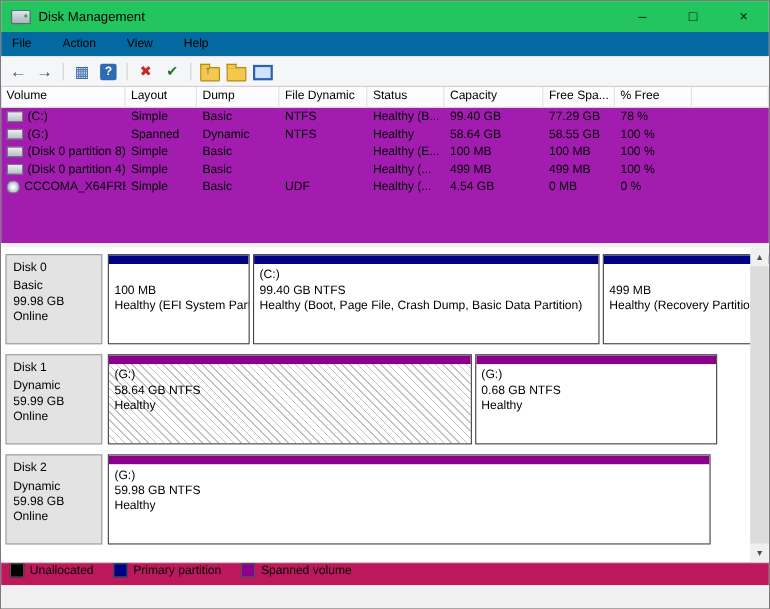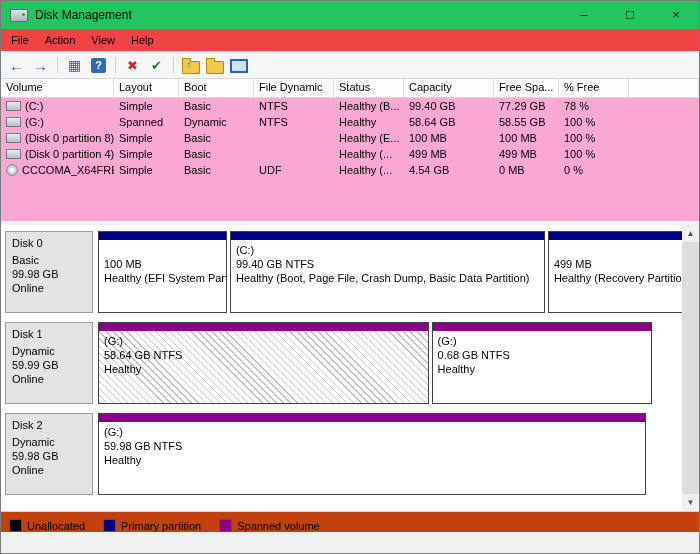--- a/index.html
+++ b/index.html
@@ -10,41 +10,41 @@
   }
   
   .titlebar { height:28px; flex:none; display:flex; align-items:center; background:#22c55e; }
   .app-icon { width:16px; height:11px; margin:0 7px 0 9px; background:linear-gradient(#dfe5ea,#a9b5bf);
     border:1px solid #5a6b7a; border-radius:1px; position:relative; flex:none; }
   .app-icon::after { content:""; position:absolute; right:2px; top:3px; width:3px; height:3px; border-radius:50%; background:#3c9f40; }
   .title { font-size:12px; }
   .win-controls { margin-left:auto; display:flex; height:28px; }
   .win-btn { width:46px; text-align:center; line-height:28px; font-size:13px; color:#111; }
   
-  .menubar { height:22px; flex:none; display:flex; align-items:center; padding-left:2px; background:#ef4444; }
+  .menubar { height:22px; flex:none; display:flex; align-items:center; padding-left:2px; background:#0369a1;gap:12px; }
   .menu-item { padding:3px 8px; }
   
   .toolbar { height:26px; flex:none; background:#f5f6f7; border-top:1px solid #e3e3e3; border-bottom:1px solid #d7d7d7;
     display:flex; align-items:center; padding-left:6px; gap:5px; }
   .tb-icon { width:19px; height:19px; display:flex; align-items:center; justify-content:center; font-size:13px; font-weight:bold; }
   .tb-sep { width:1px; height:16px; background:#d0d0d0; margin:0 2px; flex:none; }
   .ic-nav { color:#33506e; font-size:15px; }
   .ic-tree { color:#3465a4; font-size:14px; font-weight:normal; }
   .ic-help { width:15px; height:15px; background:#2d6cb4; color:#fff; border-radius:2px; font-size:11px;
     display:flex; align-items:center; justify-content:center; }
   .ic-del { color:#c62828; }
   .ic-check { color:#1e7a1e; }
   .icon-folder { width:16px; height:11px; background:#f2c94c; border:1px solid #b8860b; border-radius:1px;
     position:relative; margin-top:4px; }
   .icon-folder::before { content:""; position:absolute; top:-4px; left:-1px; width:7px; height:3px;
     background:#f2c94c; border:1px solid #b8860b; border-bottom:none; }
   .icon-folder .up { position:absolute; top:-3px; left:4px; font-size:10px; font-weight:bold; color:#1a4f9c; }
   .icon-display { width:14px; height:10px; border:2px solid #2f5fae; background:#cfe3ff; margin-top:2px; }
   
-  .table-pane { height:142px; flex:none; background:#f9a8d4; }
+  .table-pane { height:142px; flex:none; background:#a21caf; }
   .thead { display:flex; height:18px; border-bottom:1px solid #d9d9d9; background:#fdfdfd; }
   .th { border-right:1px solid #e0e0e0; padding:2px 0 0 5px; box-sizing:border-box; white-space:nowrap; overflow:hidden; }
   .th-fill { flex:1; }
   .c0{width:113px;} .c1{width:65px;} .c2{width:75px;} .c3{width:80px;} .c4{width:70px;} .c5{width:90px;} .c6{width:65px;} .c7{width:70px;}
   .tr { display:flex; height:16px; align-items:center; }
   .td { box-sizing:border-box; padding-left:5px; white-space:nowrap; overflow:hidden; }
   .vol-cell { display:flex; align-items:center; }
   .vol-icon { width:13px; height:8px; background:linear-gradient(#eee,#b7bec4); border:1px solid #6d7a85; margin-right:4px; flex:none; }
   .cd-icon { width:10px; height:10px; border-radius:50%; background:radial-gradient(#ffffff 15%, #cfd8dc 45%, #90a4ae); border:1px solid #78909c; margin-right:4px; flex:none; }
   
@@ -62,21 +62,21 @@
   .part.spanned .strip { background:#8A008A; }
   .ptext { padding:3px 5px 0; line-height:14px; white-space:nowrap; overflow:hidden; flex:1; }
   .pline { height:14px; }
   .part.selected .ptext { background-image:repeating-linear-gradient(45deg, rgba(90,90,90,0.38) 0 1px, transparent 1px 5px); }
   
   .vscroll { position:absolute; top:0; right:0; width:17px; height:100%; background:#f0f0f0; }
   .vs-arrow { height:17px; display:flex; align-items:center; justify-content:center; font-size:8px; color:#505050; }
   .vs-arrow.down { position:absolute; bottom:0; left:0; right:0; }
   .vs-thumb { position:absolute; top:17px; left:0; right:0; bottom:17px; background:#dcdcdc; }
   
-  .legend { height:20px; flex:none; background:#c2410c; border-top:1px solid #d0d0d0; display:flex; align-items:flex-end; padding-left:8px; }
+  .legend { height:20px; flex:none; background:#be185d; border-top:1px solid #d0d0d0; display:flex; align-items:flex-start; padding-left:8px; }
   .legend-item { display:flex; align-items:center; margin-right:18px; }
   .legend-sq { width:11px; height:11px; border:1px solid #555; margin-right:5px; flex:none; }
   .sq0 { background:#000000; } .sq1 { background:#000082; } .sq2 { background:#8A008A; }
   .bottom-strip { flex:1; background:#f0f0f0; }
 </style>
 </head>
 <body>
 
 <div class="window">
 
@@ -119,21 +119,21 @@
       </span>
     <span class="tb-icon">
         <span class="icon-display"></span>
       </span>
   </div>
 
   <div class="table-pane">
     <div class="thead">
       <div class="th c0">Volume</div>
       <div class="th c1">Layout</div>
-      <div class="th c2">Boot</div>
+      <div class="th c2">Dump</div>
       <div class="th c3">File Dynamic</div>
       <div class="th c4">Status</div>
       <div class="th c5">Capacity</div>
       <div class="th c6">Free Spa...</div>
       <div class="th c7">% Free</div>
       <div class="th th-fill"></div>
     </div>
 
     <div class="tr">
       <div class="td c0 vol-cell">

